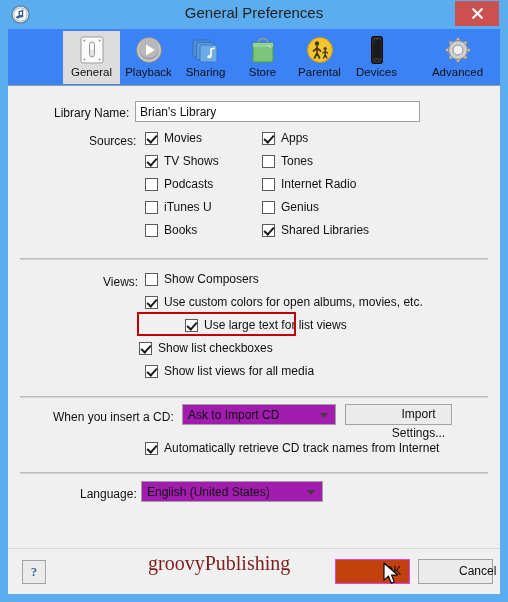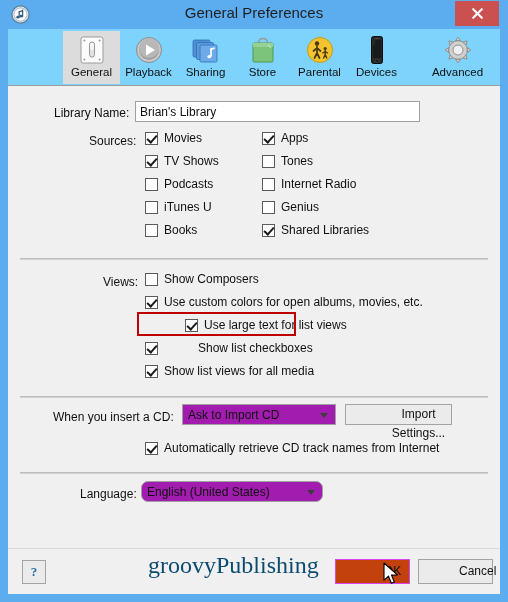--- a/index.html
+++ b/index.html
@@ -52,21 +52,21 @@
     cursor: pointer;
   }
   .close-btn svg { display: block; margin: 6px auto 0 auto; }
 
   
   .toolbar {
     position: absolute;
     left: 8px; top: 29px;
     width: 492px;
     height: 57px;
-    background: #7dd3fc;
+    background: #3b82f6;
     border-bottom: 1px solid #9c9c9c;
     box-sizing: border-box;
   }
   .tab {
     position: absolute;
     top: 2px;
     width: 57px;
     height: 53px;
     text-align: center;
     cursor: pointer;
@@ -222,22 +222,22 @@
     font-size: 13px;
     font-weight: bold;
     line-height: 22px;
     color: #2f6fa8;
     font-family: "Liberation Serif", serif;
   }
   .watermark {
     position: absolute;
     left: 148px; top: 552px;
     font-family: "Liberation Serif", serif;
-    font-size: 24px;
-    color: #0c4a6e;
+    font-size: 20px;
+    color: #7f1d1d;
     white-space: nowrap;
   }
 
   .cursor { position: absolute; left: 383px; top: 562px; }
 </style>
 </head>
 <body>
 
 <div class="window">
 
@@ -422,21 +422,21 @@
       <span class="cbtext">Show Composers</span>
     </div>
     <div class="cbrow" style="left:137px; top:209px;">
       <span class="cbox checked"></span>
       <span class="cbtext">Use custom colors for open albums, movies, etc.</span>
     </div>
     <div class="cbrow" style="left:137px; top:232px;padding-left:40px;">
       <span class="cbox checked"></span>
       <span class="cbtext">Use large text for list views</span>
     </div>
-    <div class="cbrow" style="left:137px; top:255px;gap:34px;">
+    <div class="cbrow" style="left:131px; top:255px;">
       <span class="cbox checked"></span>
       <span class="cbtext">Show list checkboxes</span>
     </div>
     <div class="cbrow" style="left:137px; top:278px;">
       <span class="cbox checked"></span>
       <span class="cbtext">Show list views for all media</span>
     </div>
 
     <div class="highlight-box" style="left:129px; top:226px; width:159px; height:24px;"></div>
 
@@ -450,21 +450,21 @@
     <div class="pushbtn" style="left:337px; top:318px; width:107px; height:21px; line-height:19px;">Import Settings...</div>
 
     <div class="cbrow" style="left:137px; top:355px;">
       <span class="cbox checked"></span>
       <span class="cbtext">Automatically retrieve CD track names from Internet</span>
     </div>
 
     <div class="sep" style="top:386px;"></div>
 
     <div class="lbl" style="position:absolute; left:72px; top:401px;">Language:</div>
-    <div class="dropdown" style="left:133px; top:395px; width:182px; height:21px;border-radius:7px;">
+    <div class="dropdown" style="left:133px; top:395px; width:182px; height:21px;">
       <span class="dtext">English (United States)</span>
       <span class="darrow"></span>
     </div>
 
   </div>
 
   <div class="bottombar">
     <div class="helpbtn">
       <span>?</span>
     </div>

